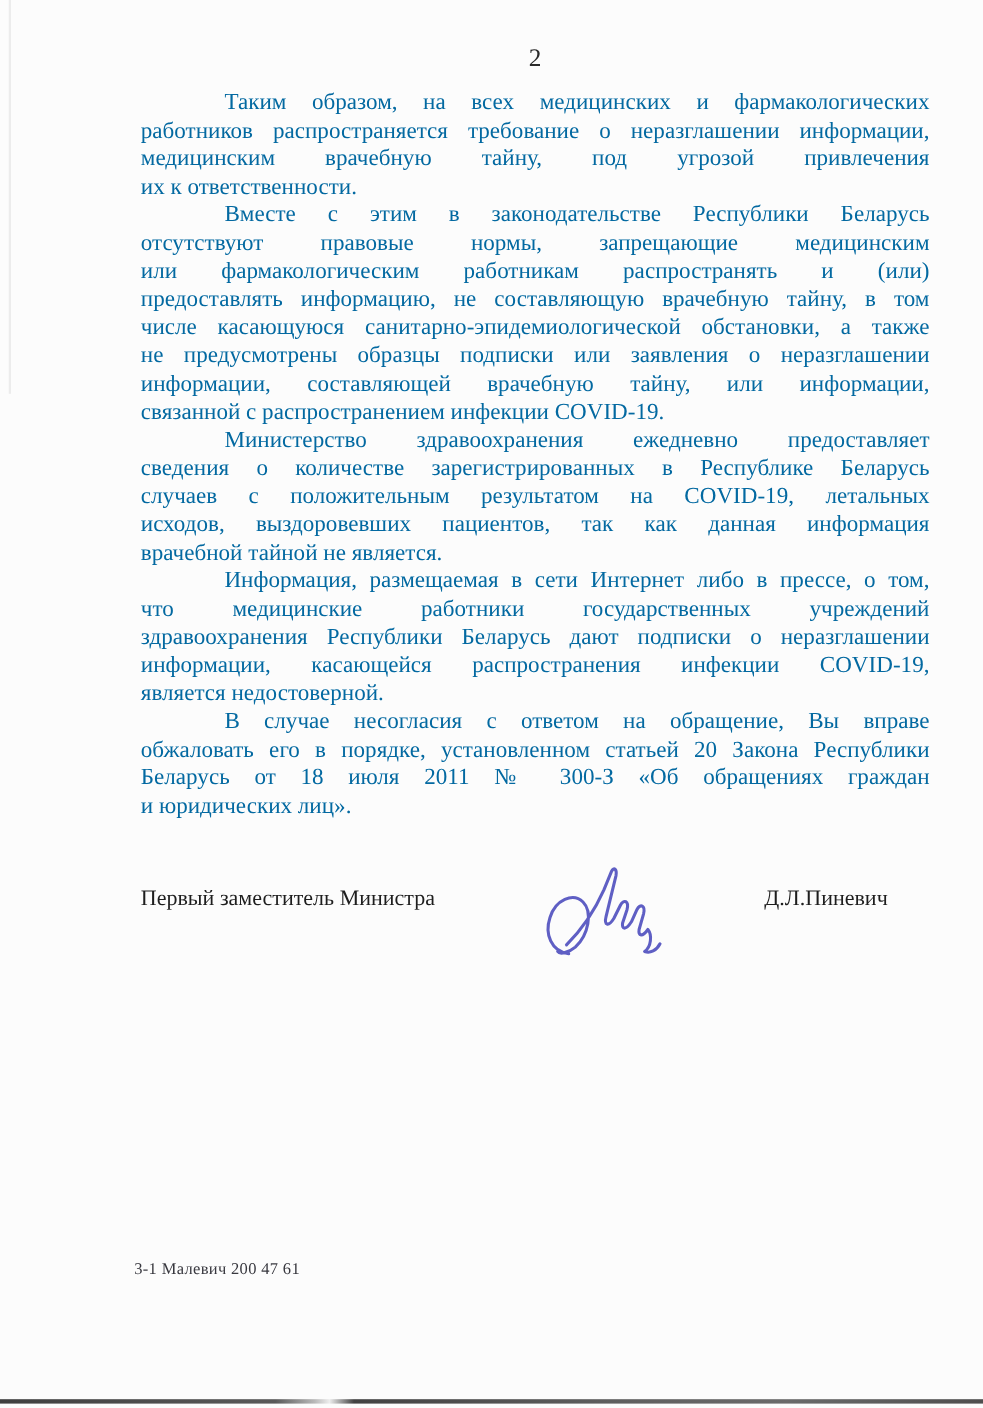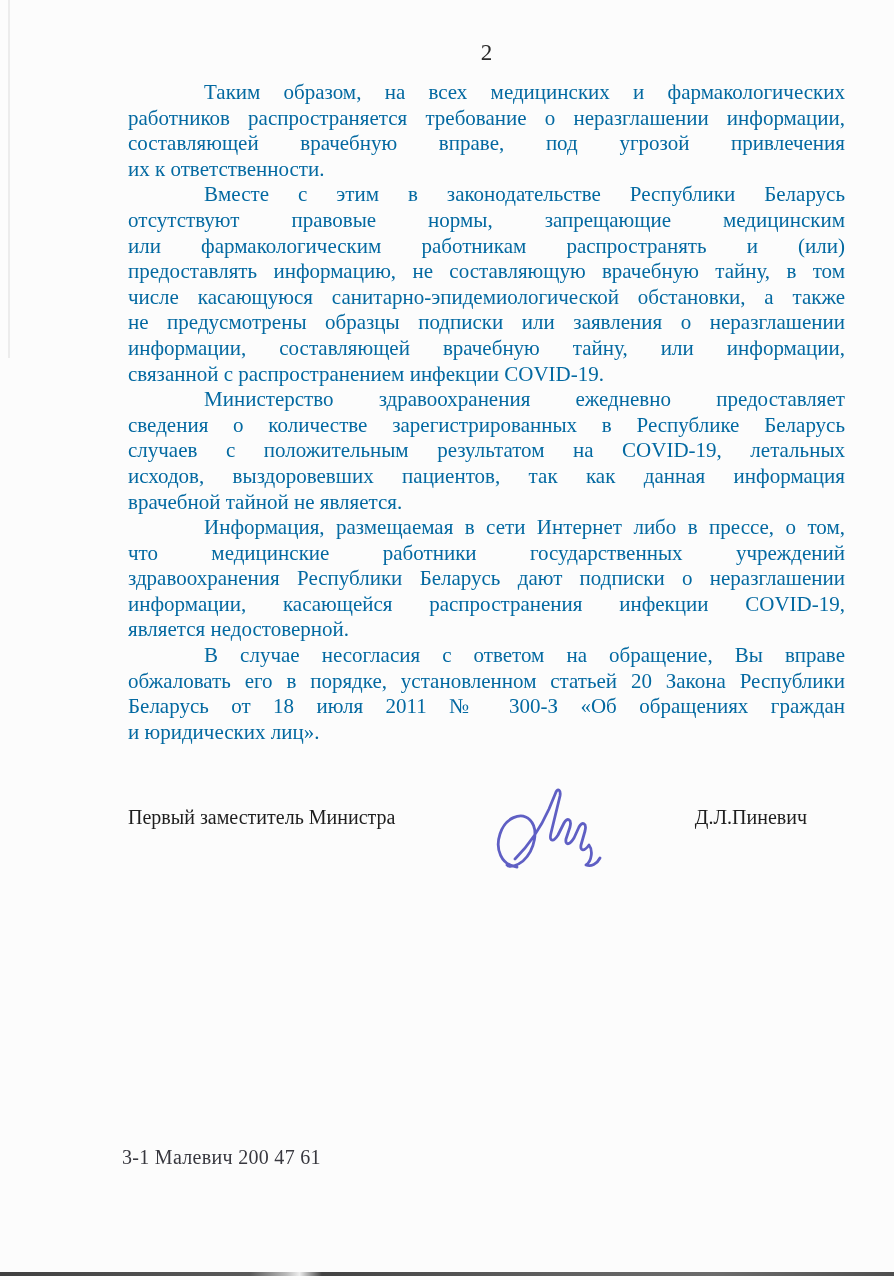--- a/index.html
+++ b/index.html
@@ -64,21 +64,21 @@
     position: absolute;
     top: 786px;
     left: 487px;
     width: 130px;
     height: 92px;
   }
   .doc-footer {
     position: absolute;
     top: 1146px;
     left: 122px;
-    font-size: 20px;
+    font-size: 15px;
     color: #38383f;
     letter-spacing: 0.3px;
     font-family: Liberation Serif, serif;
   }
   .scan-edge-left {
     position: absolute;
     left: 8px;
     top: 0;
     width: 2px;
     height: 358px;
@@ -97,21 +97,21 @@
 </style>
 </head>
 <body>
 
 <div class="page-number">2</div>
 
 <div class="letter-body">
     <div class="paragraph">
       <div class="line first">Таким образом, на всех медицинских и фармакологических</div>
       <div class="line">работников распространяется требование о неразглашении информации,</div>
-      <div class="line">составляющей врачебную вправе, под угрозой привлечения</div>
+      <div class="line">медицинским врачебную тайну, под угрозой привлечения</div>
       <div class="line last">их к ответственности.</div>
     </div>
     <div class="paragraph">
       <div class="line first">Вместе с этим в законодательстве Республики Беларусь</div>
       <div class="line">отсутствуют правовые нормы, запрещающие медицинским</div>
       <div class="line">или фармакологическим работникам распространять и (или)</div>
       <div class="line">предоставлять информацию, не составляющую врачебную тайну, в том</div>
       <div class="line">числе касающуюся санитарно-эпидемиологической обстановки, а также</div>
       <div class="line">не предусмотрены образцы подписки или заявления о неразглашении</div>
       <div class="line">информации, составляющей врачебную тайну, или информации,</div>

